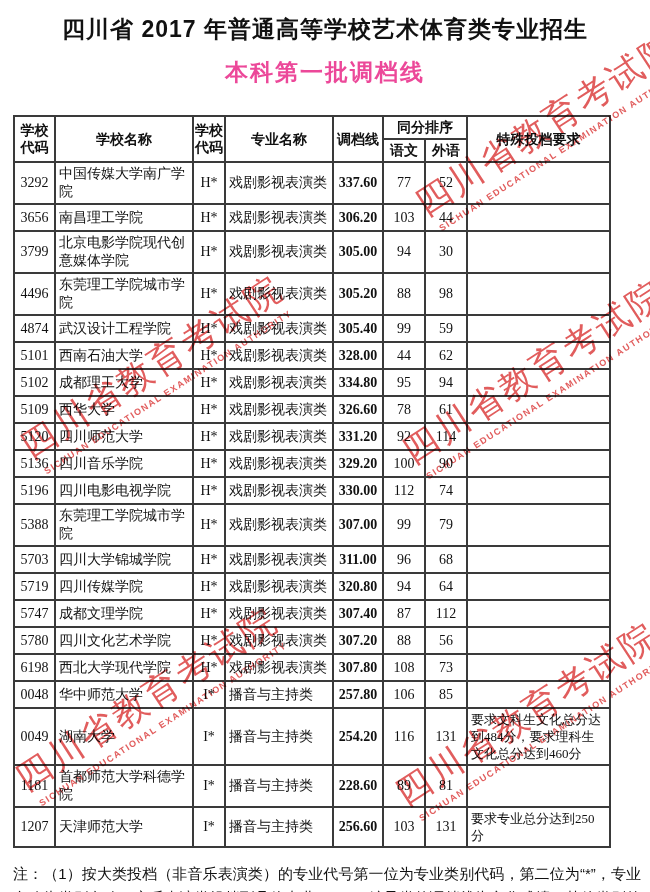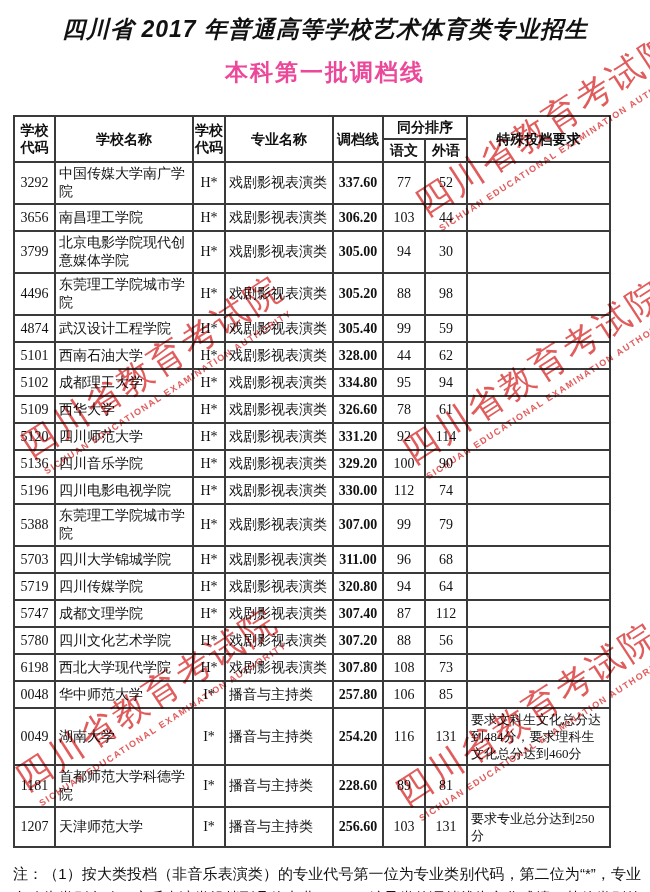--- a/index.html
+++ b/index.html
@@ -14,21 +14,20 @@
   .page { position: relative; width: 650px; height: 892px; }
 
   
   .title-block { text-align: center; padding-top: 14px; }
   .title-line1 {
     font-family: "Liberation Sans", sans-serif;
     font-weight: bold;
     font-size: 23px;
     letter-spacing: 1px;
     color: #111;
-    font-style: italic;
   }
   .title-line2 {
     font-family: "Liberation Sans", sans-serif;
     font-weight: bold;
     font-size: 23px;
     letter-spacing: 2px;
     margin-top: 12px;
     color: #ec4899;
   }
 

